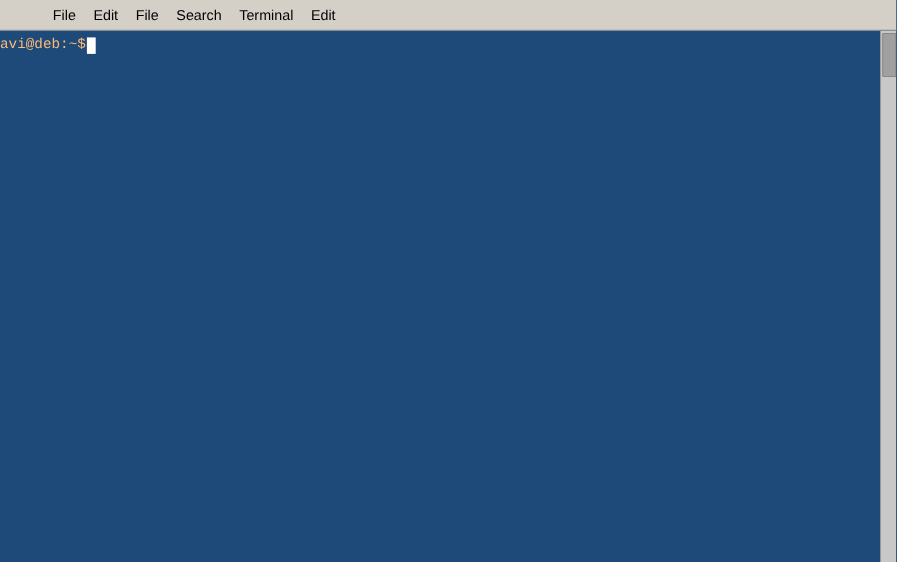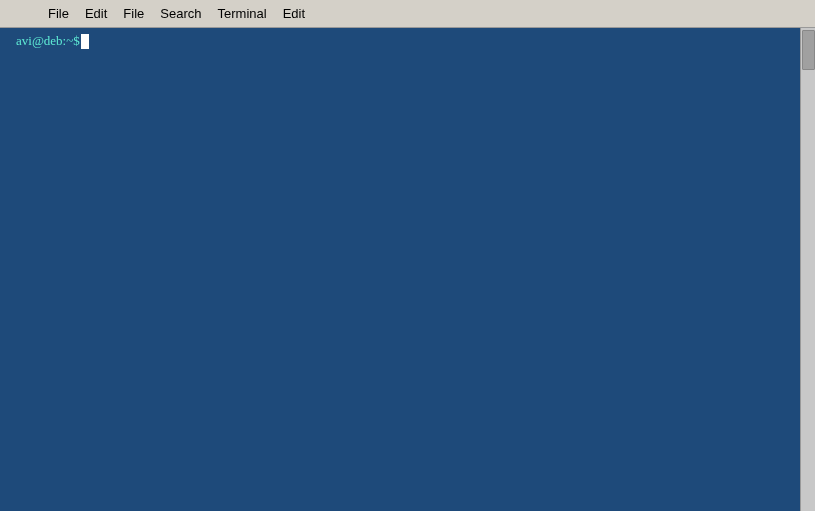--- a/index.html
+++ b/index.html
@@ -43,23 +43,23 @@
       position: relative;
       overflow: hidden;
     }
 
     #terminal-content {
       position: absolute;
       top: 0;
       left: 0;
       right: 15px;
       bottom: 0;
-      padding: 4px 16px;
-      color: #5eead4;
-      font-family: Liberation Serif, serif;
+      padding: 4px 0;
+      color: #fdba74;
+      font-family: Liberation Mono, monospace;
       font-size: 13px;
       line-height: 1.4;
     }
 
     #prompt-line {
       display: flex;
       align-items: center;
     }
 
     #cursor {

